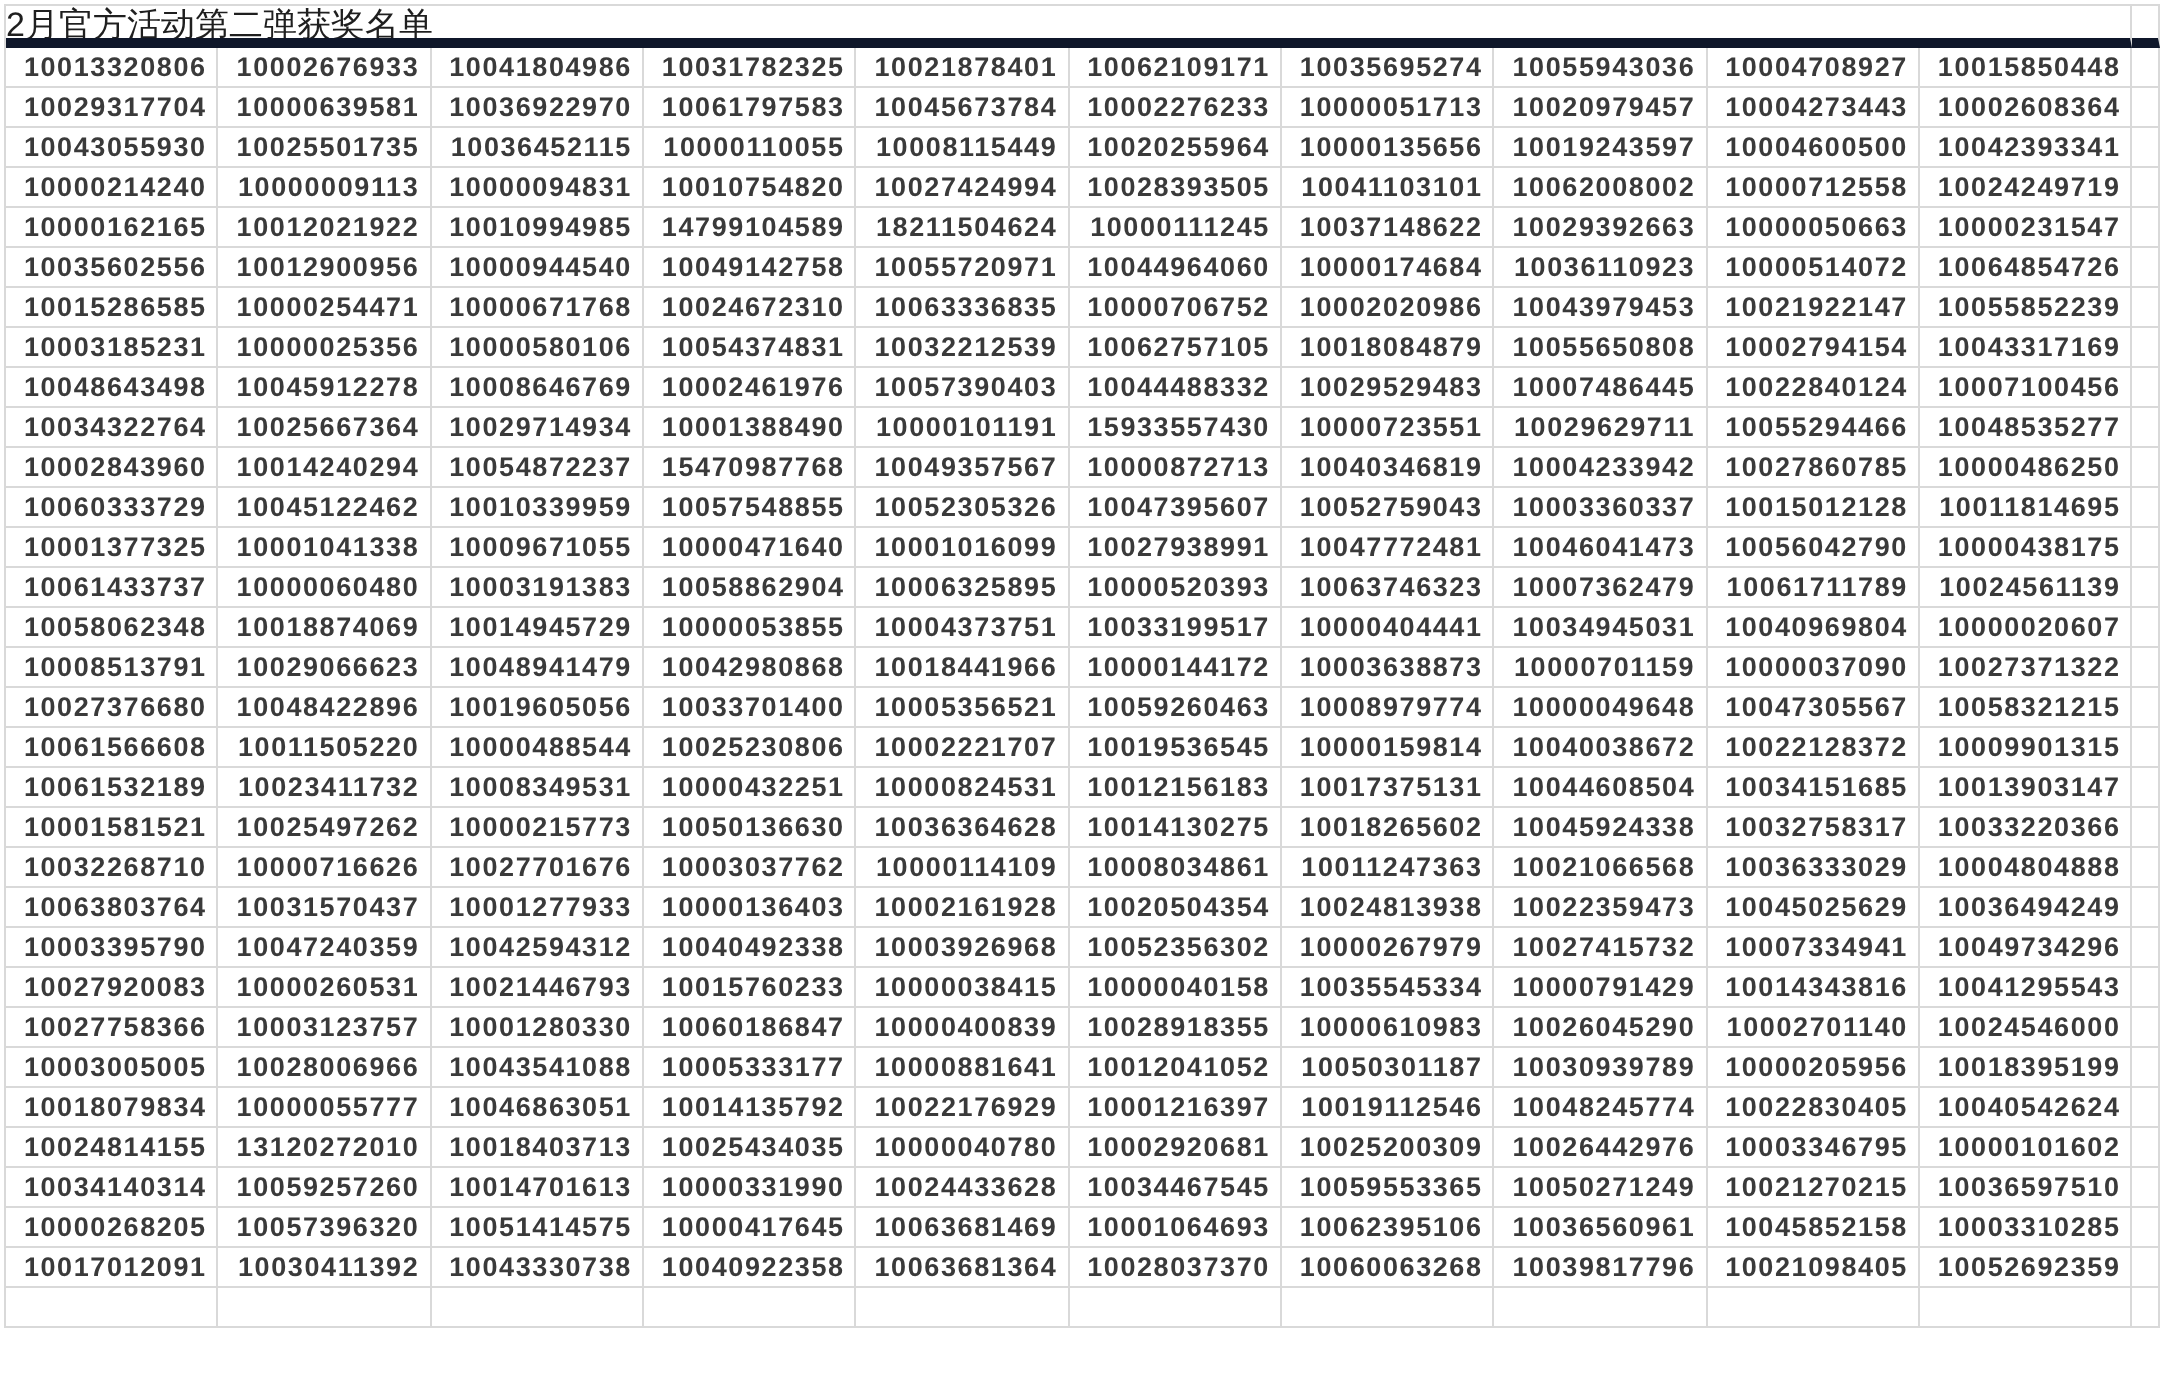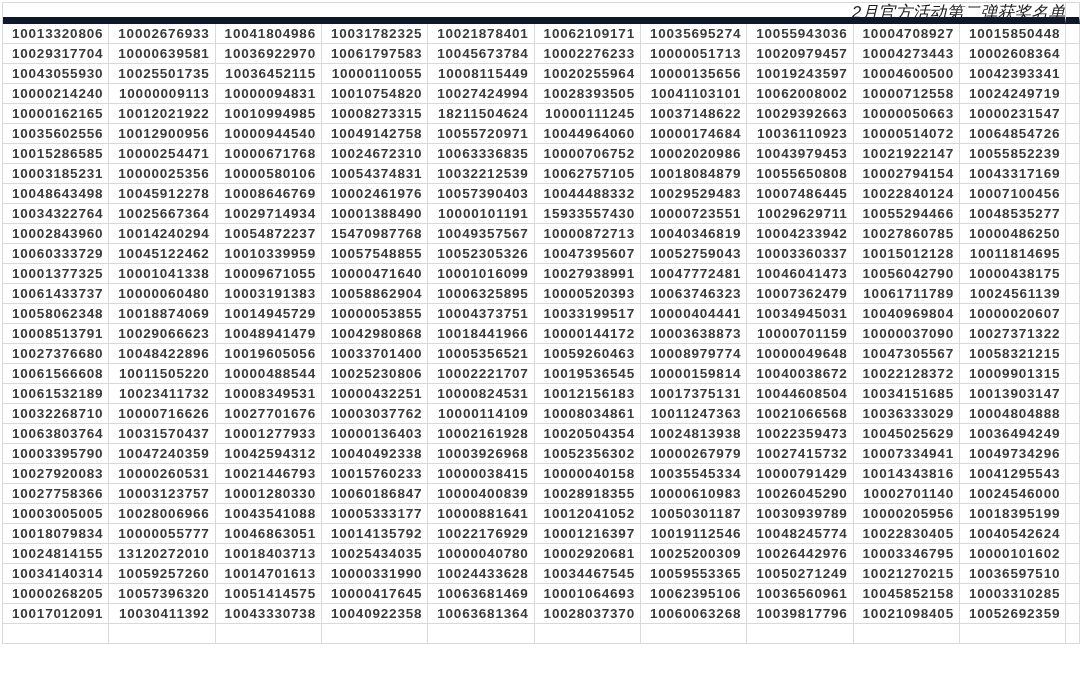--- a/index.html
+++ b/index.html
@@ -21,28 +21,27 @@
     background: #ffffff;
   }
   .title-row {
     display: grid;
     grid-template-columns: 1063.3px auto;
     height: 21px;
   }
   .title-cell {
     box-sizing: border-box;
     border-right: 1px solid #d9d9d9;
-    border-bottom: 7px solid #0f172a;
-    text-align: right;
+    border-bottom: 5px solid #0f172a;
+    text-align: left;
     font-size: 17px;
     line-height: 20px;
     color: #1f1f1f;
     white-space: nowrap;
     overflow: hidden;
-    font-style: italic;
   }
   .row {
     display: grid;
     grid-template-columns: repeat(10, 106.33px) auto;
     height: 20px;
     font-weight: bold;
   }
   .cell {
     box-sizing: border-box;
     border-right: 1px solid #d9d9d9;
@@ -119,21 +118,21 @@
         <div class="cell">10041103101</div>
         <div class="cell">10062008002</div>
         <div class="cell">10000712558</div>
         <div class="cell">10024249719</div>
         <div class="cell sliver"></div>
       </div>
       <div class="row">
         <div class="cell">10000162165</div>
         <div class="cell">10012021922</div>
         <div class="cell">10010994985</div>
-        <div class="cell">10008273315</div>
+        <div class="cell">14799104589</div>
         <div class="cell">18211504624</div>
         <div class="cell">10000111245</div>
         <div class="cell">10037148622</div>
         <div class="cell">10029392663</div>
         <div class="cell">10000050663</div>
         <div class="cell">10000231547</div>
         <div class="cell sliver"></div>
       </div>
       <div class="row">
         <div class="cell">10035602556</div>
@@ -311,20 +310,33 @@
         <div class="cell">10000432251</div>
         <div class="cell">10000824531</div>
         <div class="cell">10012156183</div>
         <div class="cell">10017375131</div>
         <div class="cell">10044608504</div>
         <div class="cell">10034151685</div>
         <div class="cell">10013903147</div>
         <div class="cell sliver"></div>
       </div>
       <div class="row">
+        <div class="cell">10001581521</div>
+        <div class="cell">10025497262</div>
+        <div class="cell">10000215773</div>
+        <div class="cell">10050136630</div>
+        <div class="cell">10036364628</div>
+        <div class="cell">10014130275</div>
+        <div class="cell">10018265602</div>
+        <div class="cell">10045924338</div>
+        <div class="cell">10032758317</div>
+        <div class="cell">10033220366</div>
+        <div class="cell sliver"></div>
+      </div>
+      <div class="row">
         <div class="cell">10032268710</div>
         <div class="cell">10000716626</div>
         <div class="cell">10027701676</div>
         <div class="cell">10003037762</div>
         <div class="cell">10000114109</div>
         <div class="cell">10008034861</div>
         <div class="cell">10011247363</div>
         <div class="cell">10021066568</div>
         <div class="cell">10036333029</div>
         <div class="cell">10004804888</div>

